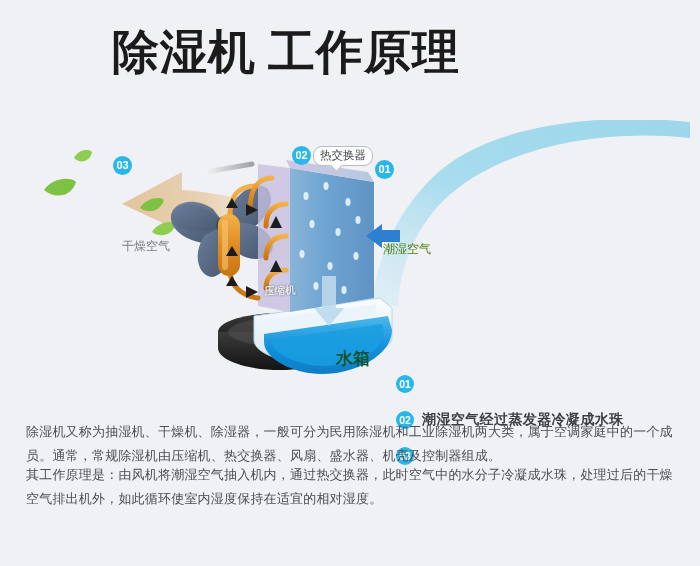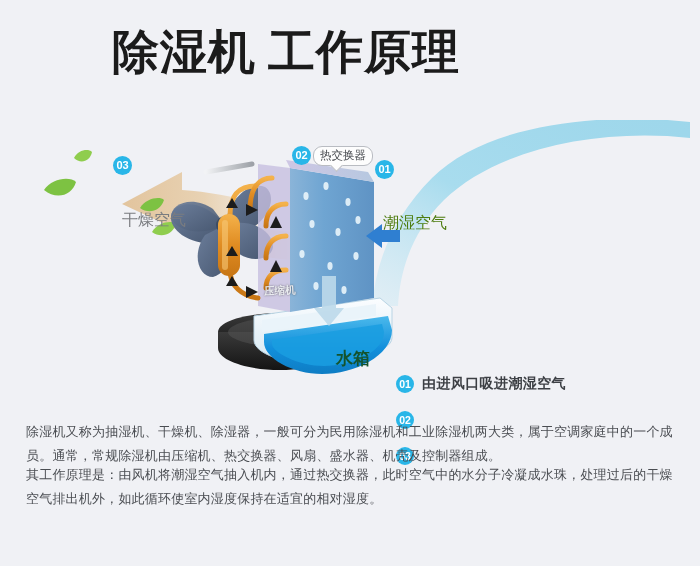--- a/index.html
+++ b/index.html
@@ -57,24 +57,25 @@
     text-align: center;
     font-family: "Liberation Sans", sans-serif;
   }
   .badge-03-left { left: 113px; top: 36px; }
   .badge-02-top  { left: 292px; top: 26px; }
   .badge-01-right{ left: 375px; top: 40px; }
 
   
   .lbl {
     position: absolute;
-    font-size: 16px;
+    font-size: 12px;
     color: #6d6f73;
     white-space: nowrap;
     font-family: "Liberation Sans", sans-serif;
+    margin-top: 28px;
   }
   .lbl-dry { left: 122px; top: 90px; color: #7a7c80; }
   .lbl-humid { left: 383px; top: 93px; color: #4d7c0f; }
 
   .bubble {
     position: absolute;
     left: 313px;
     top: 26px;
     background: #fdfdfd;
     border: 1.2px solid #b9bcc2;
@@ -339,24 +340,24 @@
 
   <div class="lbl lbl-dry">干燥空气</div>
   <div class="lbl lbl-humid">潮湿空气</div>
   <div class="bubble">热交换器</div>
   <div class="lbl-compressor">压缩机</div>
   <div class="lbl-tank">水箱</div>
 
   <div class="bullets">
     <div class="bullet">
       <span class="bullet-num">01</span>
-      <span class="bullet-text">由进风口吸进潮湿空气</span>
     </div>
     <div class="bullet">
       <span class="bullet-num">02</span>
+      <span class="bullet-text">潮湿空气经过蒸发器冷凝成水珠</span>
     </div>
     <div class="bullet">
       <span class="bullet-num">03</span>
     </div>
   </div>
 </div>
 
 <div class="copy copy-1">
   <p>除湿机又称为抽湿机、干燥机、除湿器，一般可分为民用除湿机和工业除湿机两大类，属于空调家庭中的一个成员。通常，常规除湿机由压缩机、热交换器、风扇、盛水器、机壳及控制器组成。</p>
 </div>

